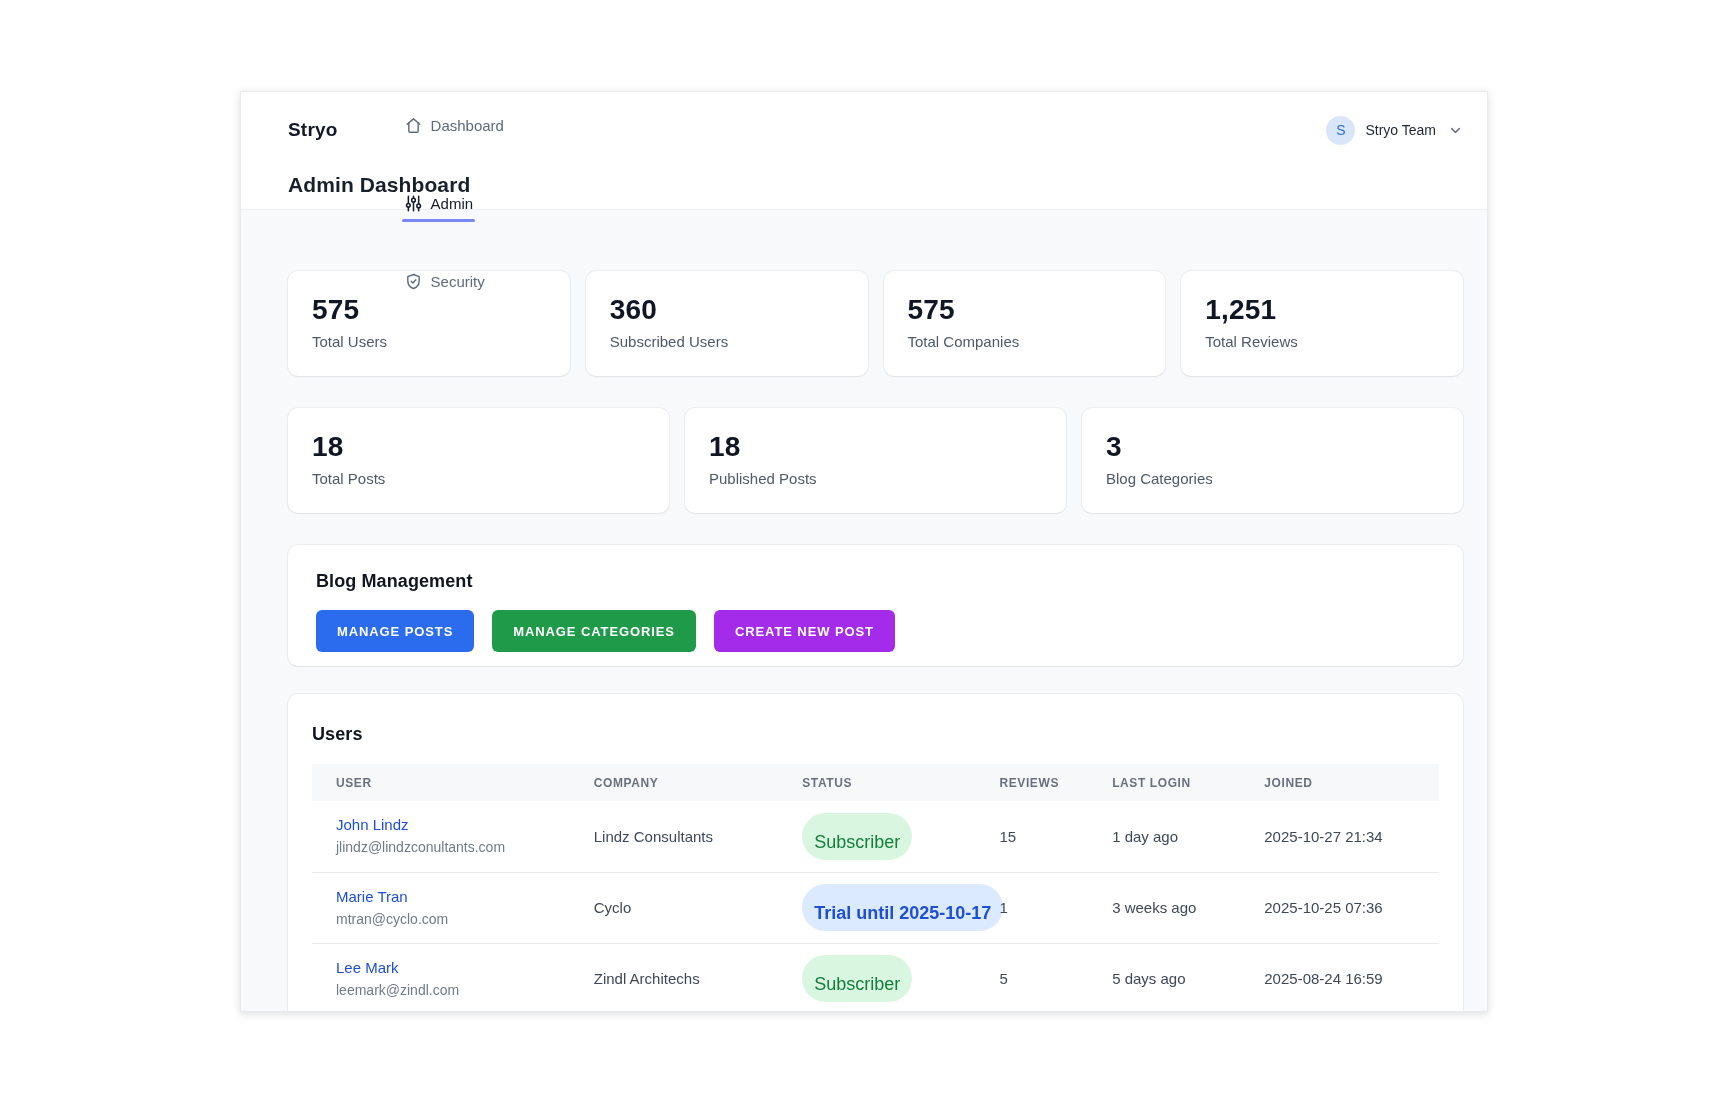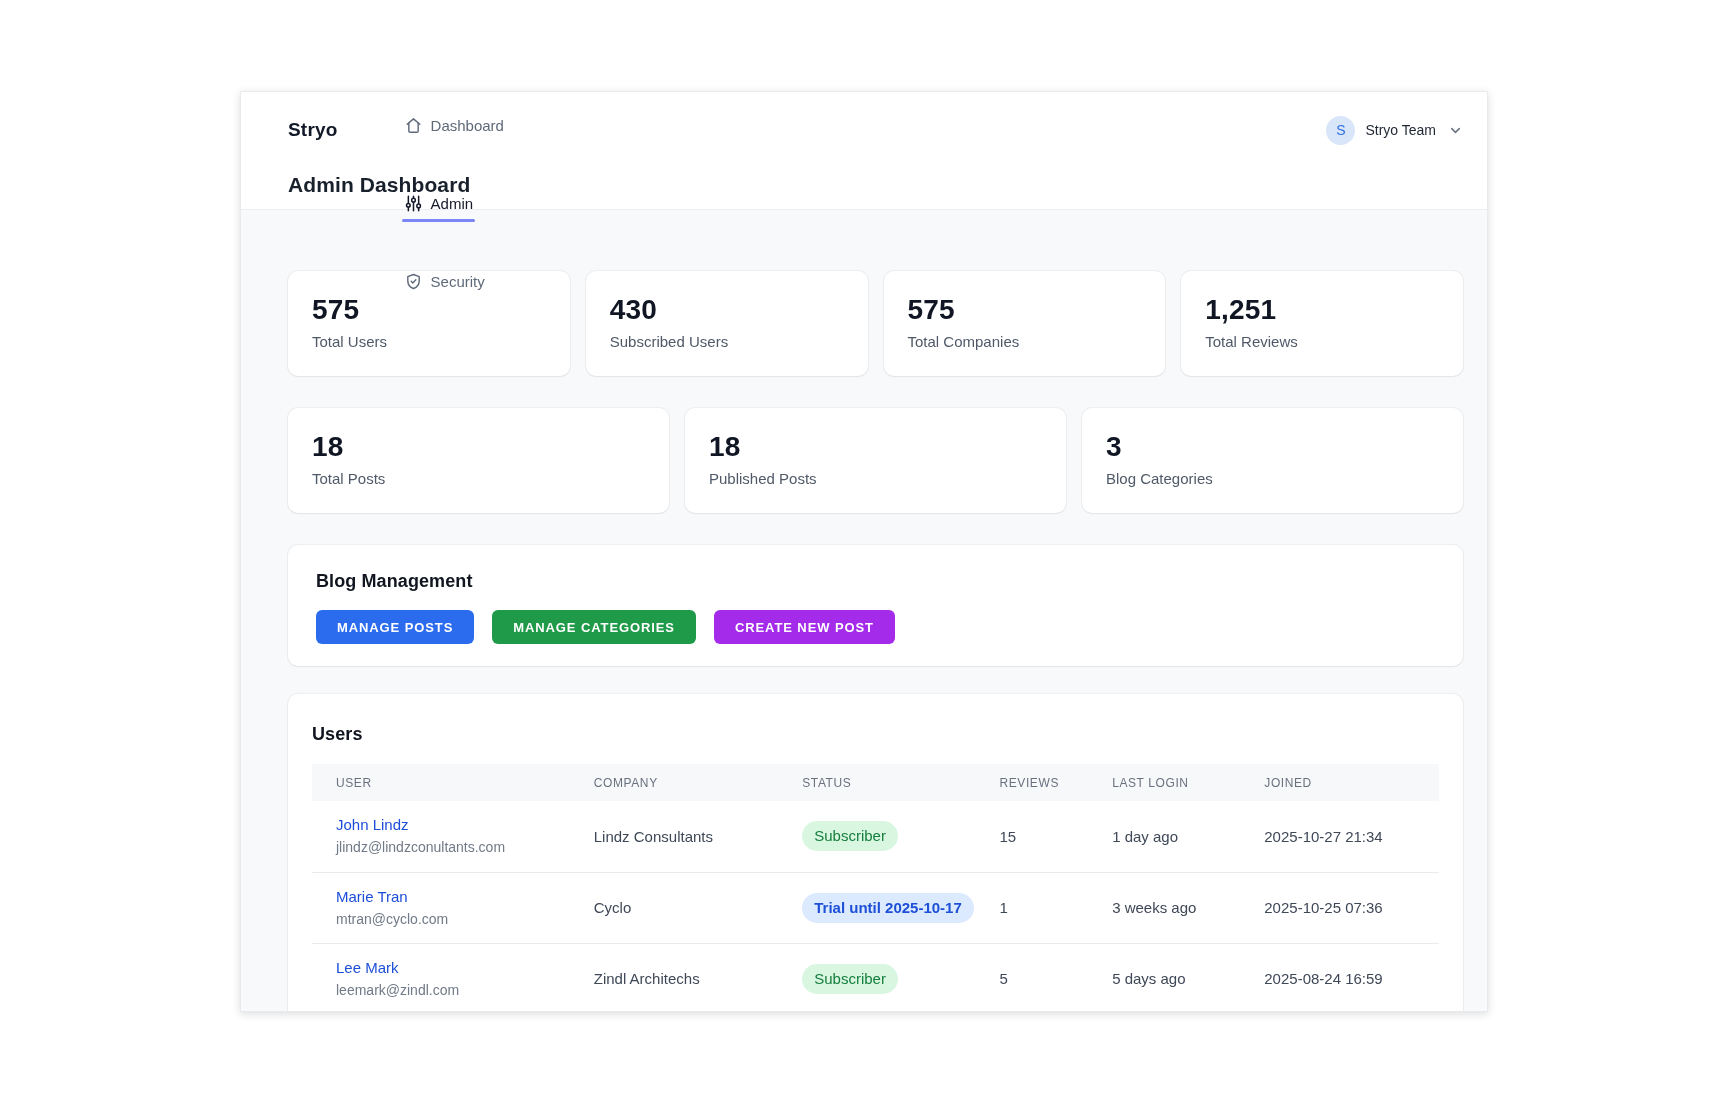--- a/index.html
+++ b/index.html
@@ -35,40 +35,40 @@
   .stat-card { background:#fff; border-radius:10px; padding:23px 24px; height:105px;
     box-shadow:0 1px 2px rgba(16,24,40,.05), 0 0 0 1px rgba(16,24,40,.045); }
   .stat-value { font-size:28px; font-weight:700; color:#101623; letter-spacing:.2px; }
   .stat-label { margin-top:7px; font-size:15px; color:#4f5968; }
 
   .panel { background:#fff; border-radius:10px;
     box-shadow:0 1px 2px rgba(16,24,40,.05), 0 0 0 1px rgba(16,24,40,.045); }
   .blog-card { margin-top:32px; height:121px; padding:26px 28px; }
   .section-title { font-size:18px; font-weight:700; color:#10151f; letter-spacing:.1px; }
   .btn-row { display:flex; gap:18px; margin-top:18px; }
-  .btn { height:34px; padding:0 21px; border:none; border-radius:6px; color:#fff;
+  .btn { height:42px; padding:0 21px; border:none; border-radius:6px; color:#fff;
     font-size:13px; font-weight:600; letter-spacing:.9px; text-transform:uppercase;
     display:flex; align-items:center; cursor:pointer; font-family:inherit; }
   .btn-blue  { background:#2b6bee; }
   .btn-green { background:#1f9a48; }
   .btn-purple{ background:#a32be9; }
 
   .users-card { margin-top:28px; height:380px; padding:30px 24px 0; }
   .users-table { width:100%; border-collapse:collapse; margin-top:19px; table-layout:fixed; }
   .users-table thead tr { background:#f7f8fa; }
-  .users-table th { font-size:12px; font-weight:400; color:#69717f; text-transform:uppercase;
+  .users-table th { font-size:12px; font-weight:700; color:#69717f; text-transform:uppercase;
     letter-spacing:.6px; text-align:left; height:37px; padding:0 8px 0 0; }
   .users-table th:first-child, .users-table td:first-child { padding-left:24px; }
   .users-table td { height:71px; border-bottom:1px solid #e9ebee; padding:0 8px 0 0;
     font-size:15px; color:#3f4857; vertical-align:middle; }
   .u-name { font-size:15px; font-weight:500; color:#1d4ed8; line-height:1.2; }
   .u-email { font-size:14px; color:#717a88; margin-top:5px; line-height:1.2; }
   .company { color:#1d2633; }
   .muted { color:#59626f; font-size:14.5px; }
-  .pill { display:inline-block; padding:6px 12px 6px; border-radius:999px; font-size:15px;
+  .pill { display:inline-block; padding:19px 12px 6px; border-radius:999px; font-size:18px;
     line-height:1.2; white-space:nowrap; }
   .pill-subscriber { background:#d9f6e1; color:#147e3c; font-weight:500; }
   .pill-trial { background:#dbeafe; color:#1d4fd7; font-weight:600; }
 </style>
 </head>
 <body>
 
 <div class="app">
 
   <div class="header">
@@ -126,21 +126,21 @@
   </div>
 
   <div class="content">
 
     <div class="stats-row1">
       <div class="stat-card">
         <div class="stat-value">575</div>
         <div class="stat-label">Total Users</div>
       </div>
       <div class="stat-card">
-        <div class="stat-value">430</div>
+        <div class="stat-value">360</div>
         <div class="stat-label">Subscribed Users</div>
       </div>
       <div class="stat-card">
         <div class="stat-value">575</div>
         <div class="stat-label">Total Companies</div>
       </div>
       <div class="stat-card">
         <div class="stat-value">1,251</div>
         <div class="stat-label">Total Reviews</div>
       </div>

